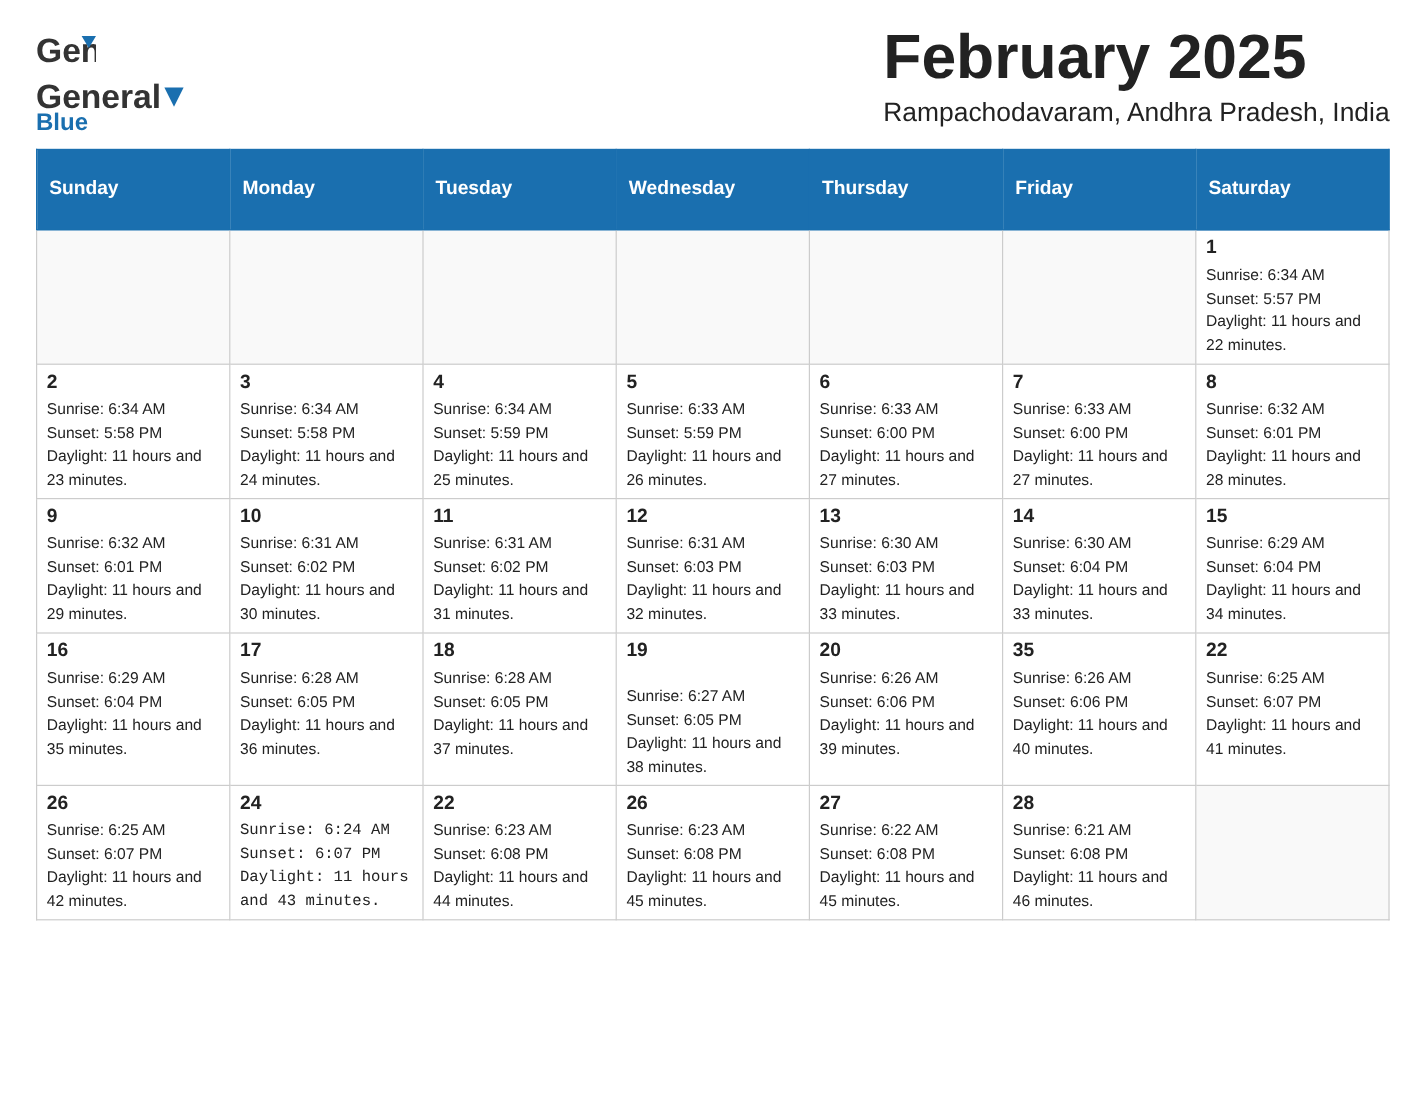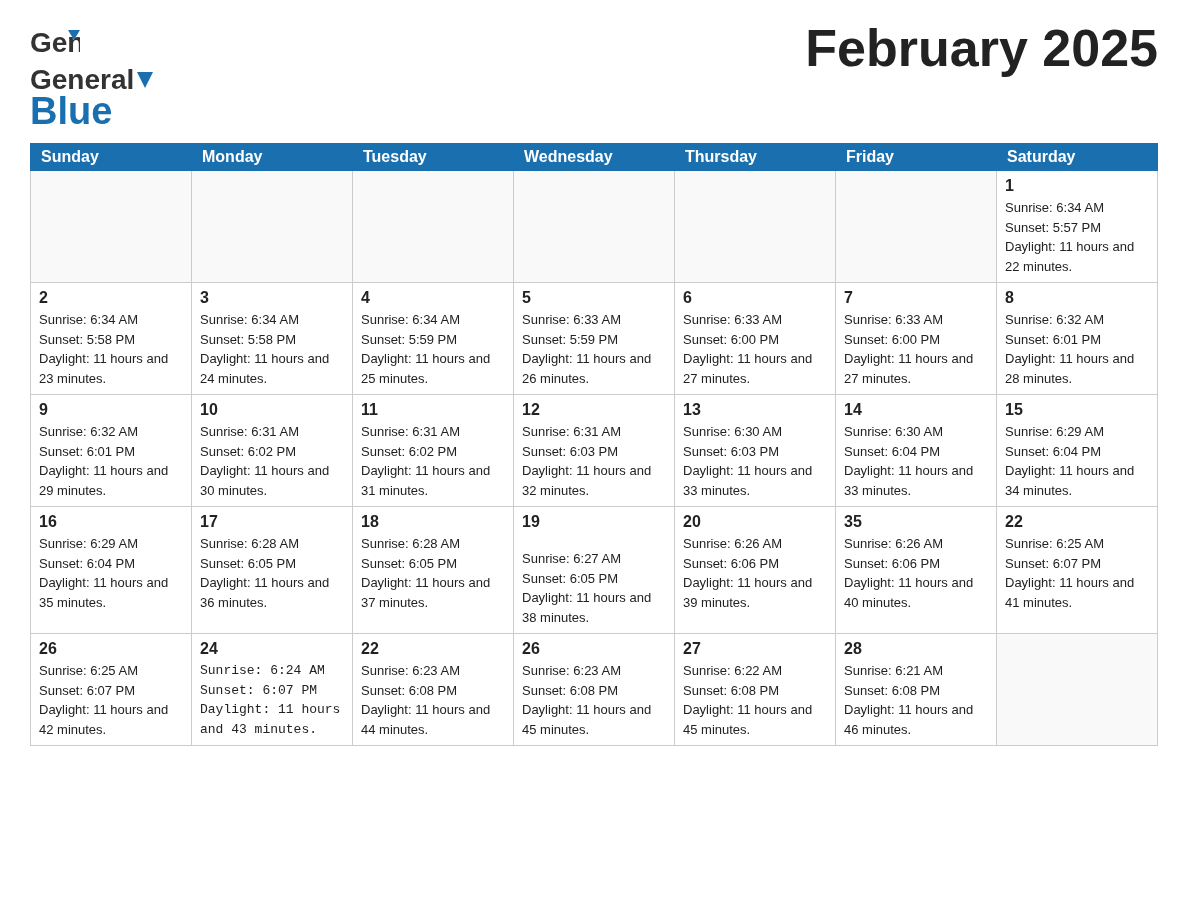--- a/index.html
+++ b/index.html
@@ -37,21 +37,21 @@
     .calendar-table {
       width: 100%;
       border-collapse: collapse;
       margin-top: 10px;
     }
     .calendar-table th {
       background-color: #1a6faf;
       color: #fff;
       font-size: 16px;
       font-weight: bold;
-      padding: 4px 10px;
+      padding: 24px 10px;
       text-align: left;
       border: 1px solid #1a6faf;
     }
     .calendar-table td {
       border: 1px solid #ccc;
       vertical-align: top;
       padding: 6px 8px;
       width: calc(100% / 7);
       min-height: 110px;
       font-size: 13px;
@@ -94,25 +94,26 @@
         </svg>
       </div>
     </div>
     <div style="display:flex; align-items:center; margin-top:-10px;">
       <span style="font-size:28px; font-weight:bold; color:#333;">General</span>
       <svg width="20" height="20" viewBox="0 0 20 20" style="margin: 0 1px;">
         <polygon points="2,2 18,2 10,18" fill="#1a6faf"></polygon>
       </svg>
     </div>
     <div style="margin-top:-6px;">
-      <span style="font-size:38px; font-weight:bold; color:#1a6faf;">Blue</span>
+      <span style="font-size:20px; font-weight:bold; color:#1a6faf;">Blue</span>
     </div>
   </div>
   <div class="title-block">
     <div class="month-title">February 2025</div>
+    <div class="location-title">Rampachodavaram, Andhra Pradesh, India</div>
   </div>
 </div>
 
 <table class="calendar-table">
   <thead>
     <tr>
     <th>Sunday</th>
         <th>Monday</th>
         <th>Tuesday</th>
         <th>Wednesday</th>

